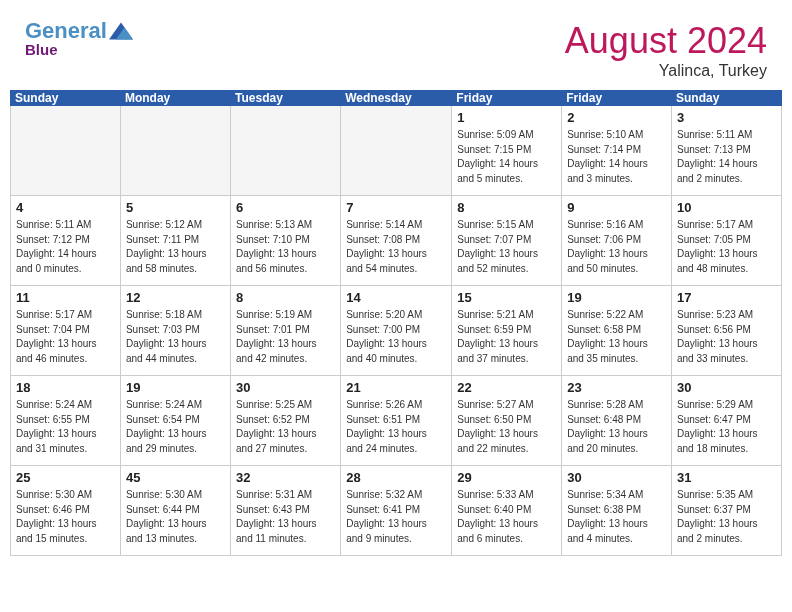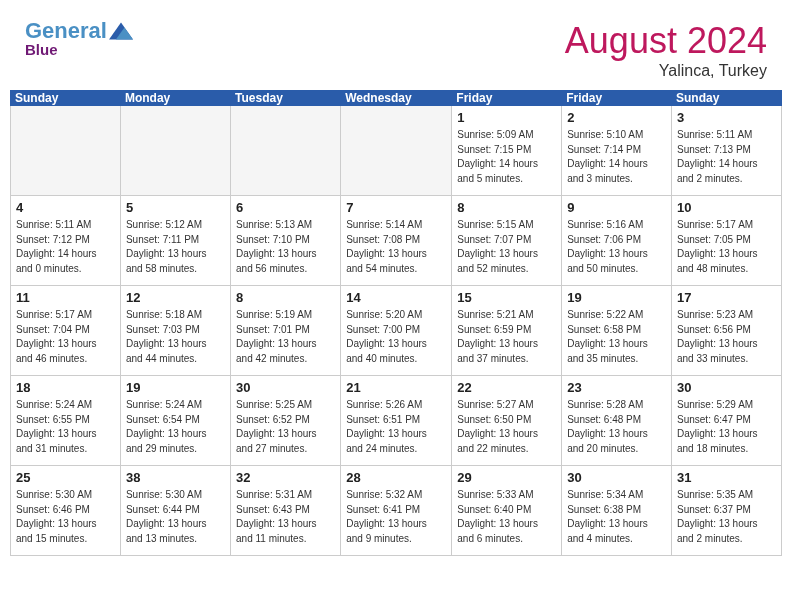--- a/index.html
+++ b/index.html
@@ -227,21 +227,21 @@
           <div class="day-num">30</div>
           <div class="day-info">Sunrise: 5:29 AM<br>Sunset: 6:47 PM<br>Daylight: 13 hours<br>and 18 minutes.</div>
         </td>
       </tr>
       <tr>
         <td>
           <div class="day-num">25</div>
           <div class="day-info">Sunrise: 5:30 AM<br>Sunset: 6:46 PM<br>Daylight: 13 hours<br>and 15 minutes.</div>
         </td>
         <td>
-          <div class="day-num">38</div>
+          <div class="day-num">45</div>
           <div class="day-info">Sunrise: 5:30 AM<br>Sunset: 6:44 PM<br>Daylight: 13 hours<br>and 13 minutes.</div>
         </td>
         <td>
           <div class="day-num">32</div>
           <div class="day-info">Sunrise: 5:31 AM<br>Sunset: 6:43 PM<br>Daylight: 13 hours<br>and 11 minutes.</div>
         </td>
         <td>
           <div class="day-num">28</div>
           <div class="day-info">Sunrise: 5:32 AM<br>Sunset: 6:41 PM<br>Daylight: 13 hours<br>and 9 minutes.</div>
         </td>

